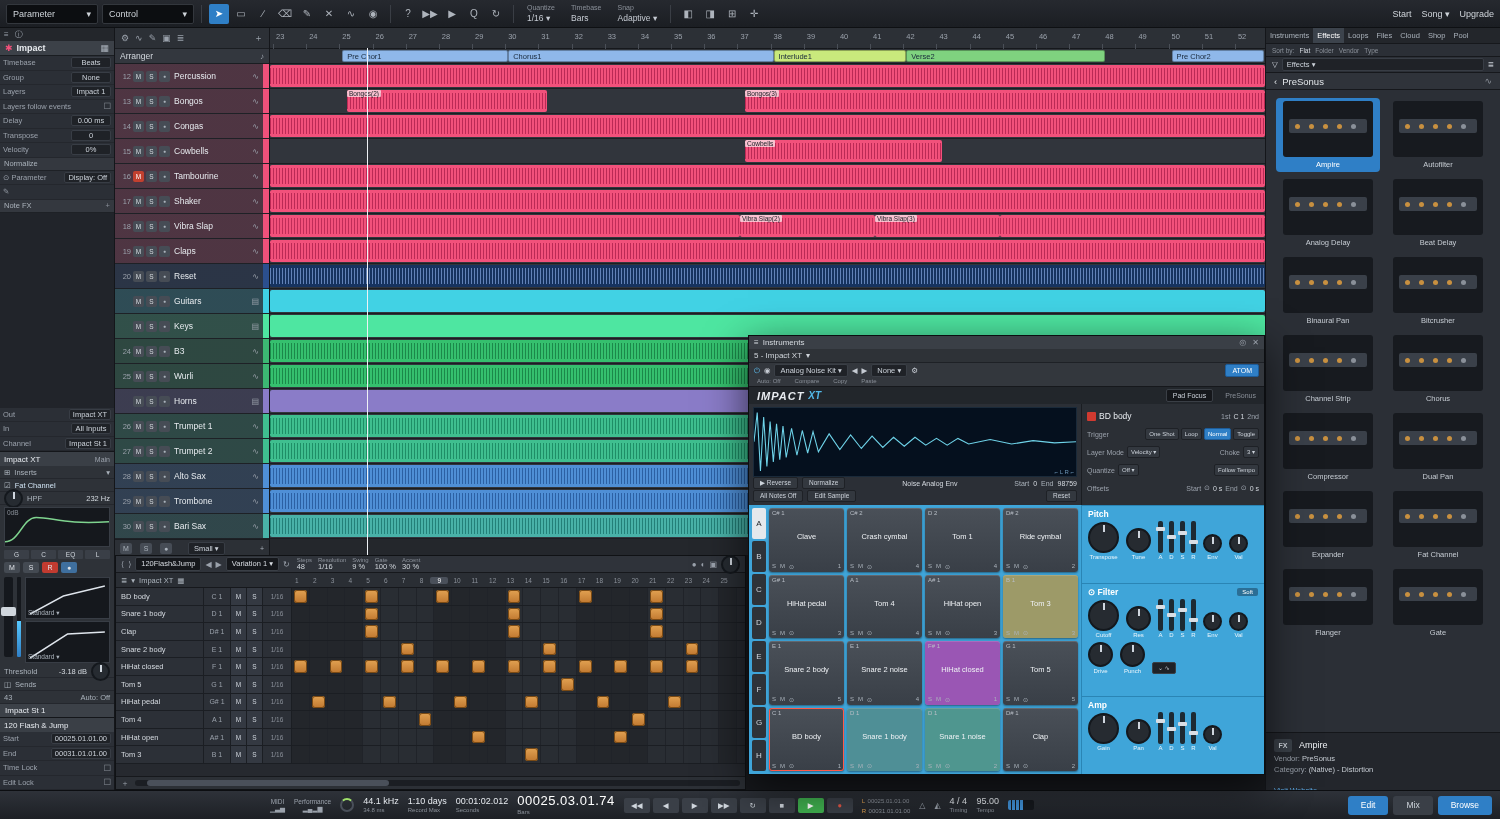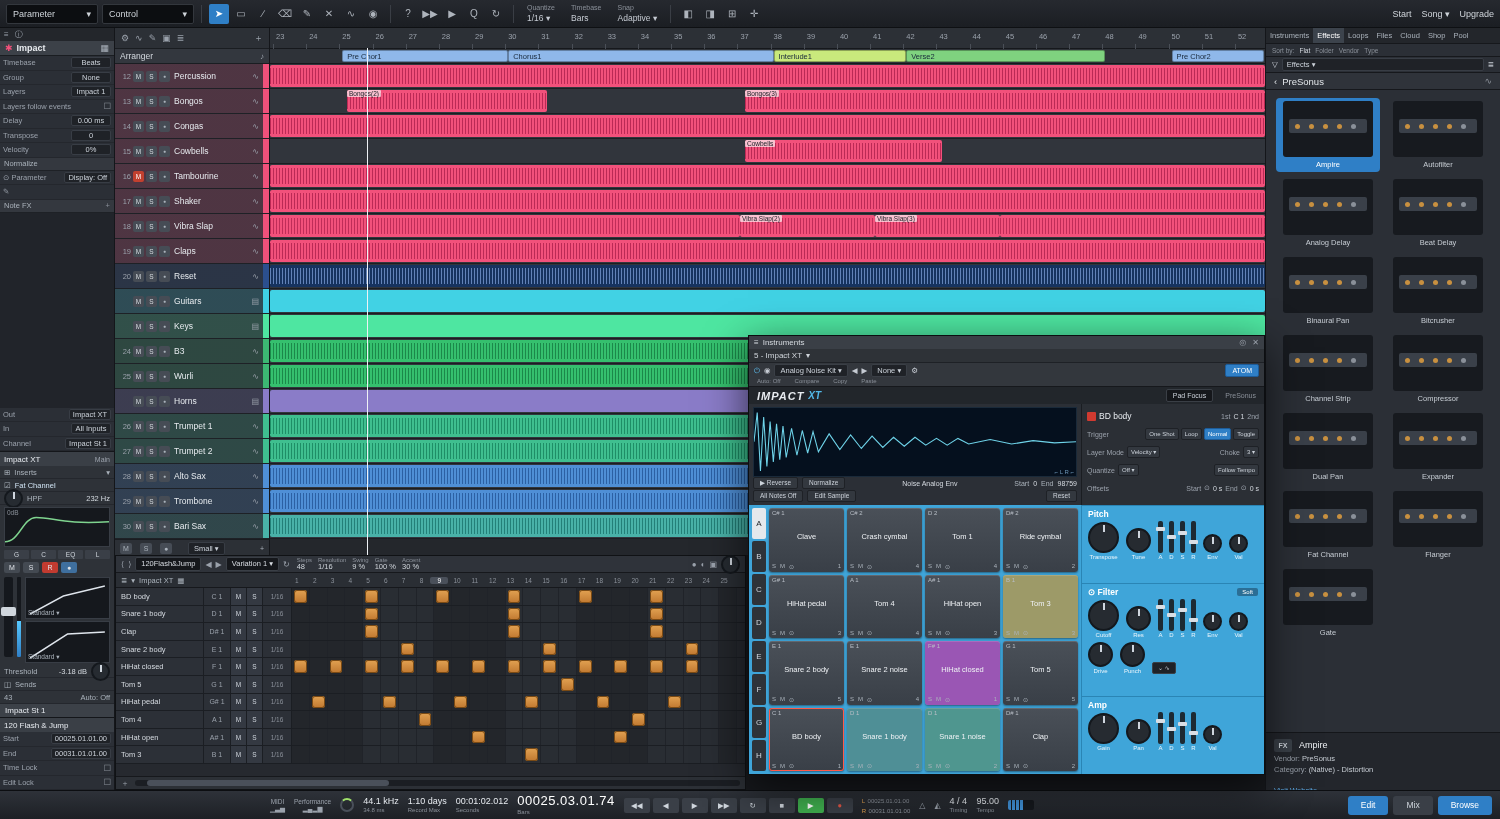--- a/index.html
+++ b/index.html
@@ -1737,20 +1737,24 @@
       <div class="rp-item">
         <div class="rp-img"></div>
         <div class="rp-cap">Bitcrusher</div>
       </div>
       <div class="rp-item">
         <div class="rp-img"></div>
         <div class="rp-cap">Channel Strip</div>
       </div>
       <div class="rp-item">
         <div class="rp-img"></div>
+        <div class="rp-cap">Chorus</div>
+      </div>
+      <div class="rp-item">
+        <div class="rp-img"></div>
         <div class="rp-cap">Compressor</div>
       </div>
       <div class="rp-item">
         <div class="rp-img"></div>
         <div class="rp-cap">Dual Pan</div>
       </div>
       <div class="rp-item">
         <div class="rp-img"></div>
         <div class="rp-cap">Expander</div>
       </div>

